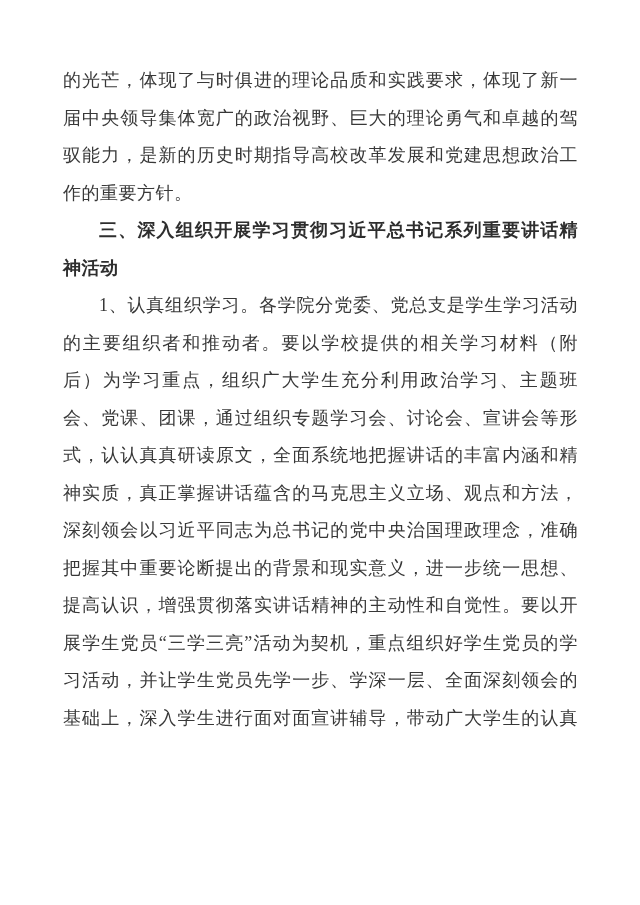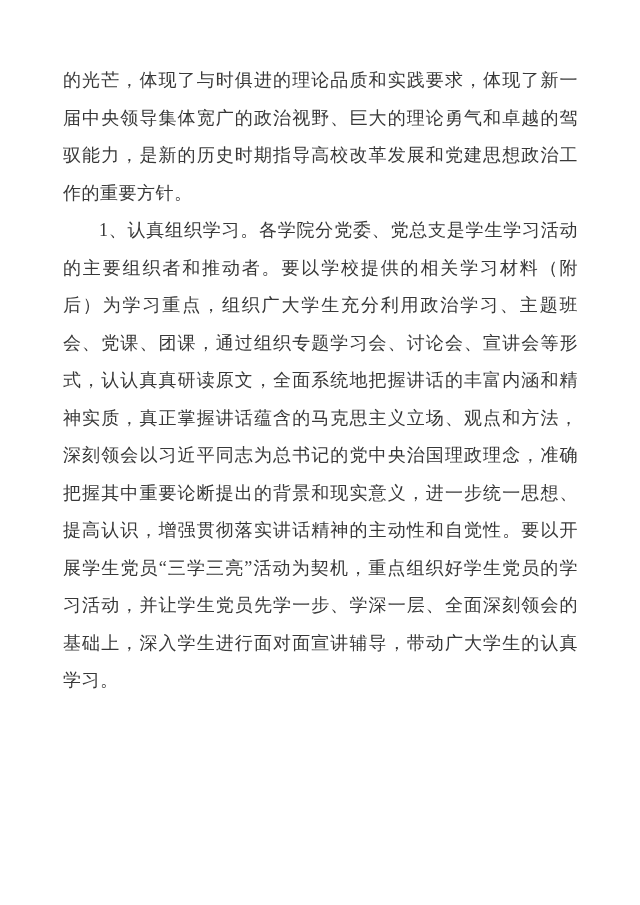--- a/index.html
+++ b/index.html
@@ -55,18 +55,19 @@
     color: #4a4a4a;
     font-family: "Liberation Serif", "DejaVu Serif", serif;
   }
 </style>
 </head>
 <body>
 
 <div class="page">
   <p class="body-text no-indent">的光芒，体现了与时俱进的理论品质和实践要求，体现了新一届中央领导集体宽广的政治视野、巨大的理论勇气和卓越的驾驭能力，是新的历史时期指导高校改革发展和党建思想政治工作的重要方针。</p>
 
+  <h2 class="heading">三、深入组织开展学习贯彻习近平总书记系列重要讲话精神活动</h2>
 
 
   <p class="body-text">1、认真组织学习。各学院分党委、党总支是学生学习活动的主要组织者和推动者。要以学校提供的相关学习材料（附后）为学习重点，组织广大学生充分利用政治学习、主题班会、党课、团课，通过组织专题学习会、讨论会、宣讲会等形式，认认真真研读原文，全面系统地把握讲话的丰富内涵和精神实质，真正掌握讲话蕴含的马克思主义立场、观点和方法，深刻领会以习近平同志为总书记的党中央治国理政理念，准确把握其中重要论断提出的背景和现实意义，进一步统一思想、提高认识，增强贯彻落实讲话精神的主动性和自觉性。要以开展学生党员“三学三亮”活动为契机，重点组织好学生党员的学习活动，并让学生党员先学一步、学深一层、全面深刻领会的基础上，深入学生进行面对面宣讲辅导，带动广大学生的认真学习。</p>
 
   <div class="page-footer">3</div>
 </div>
 
 </body></html>

